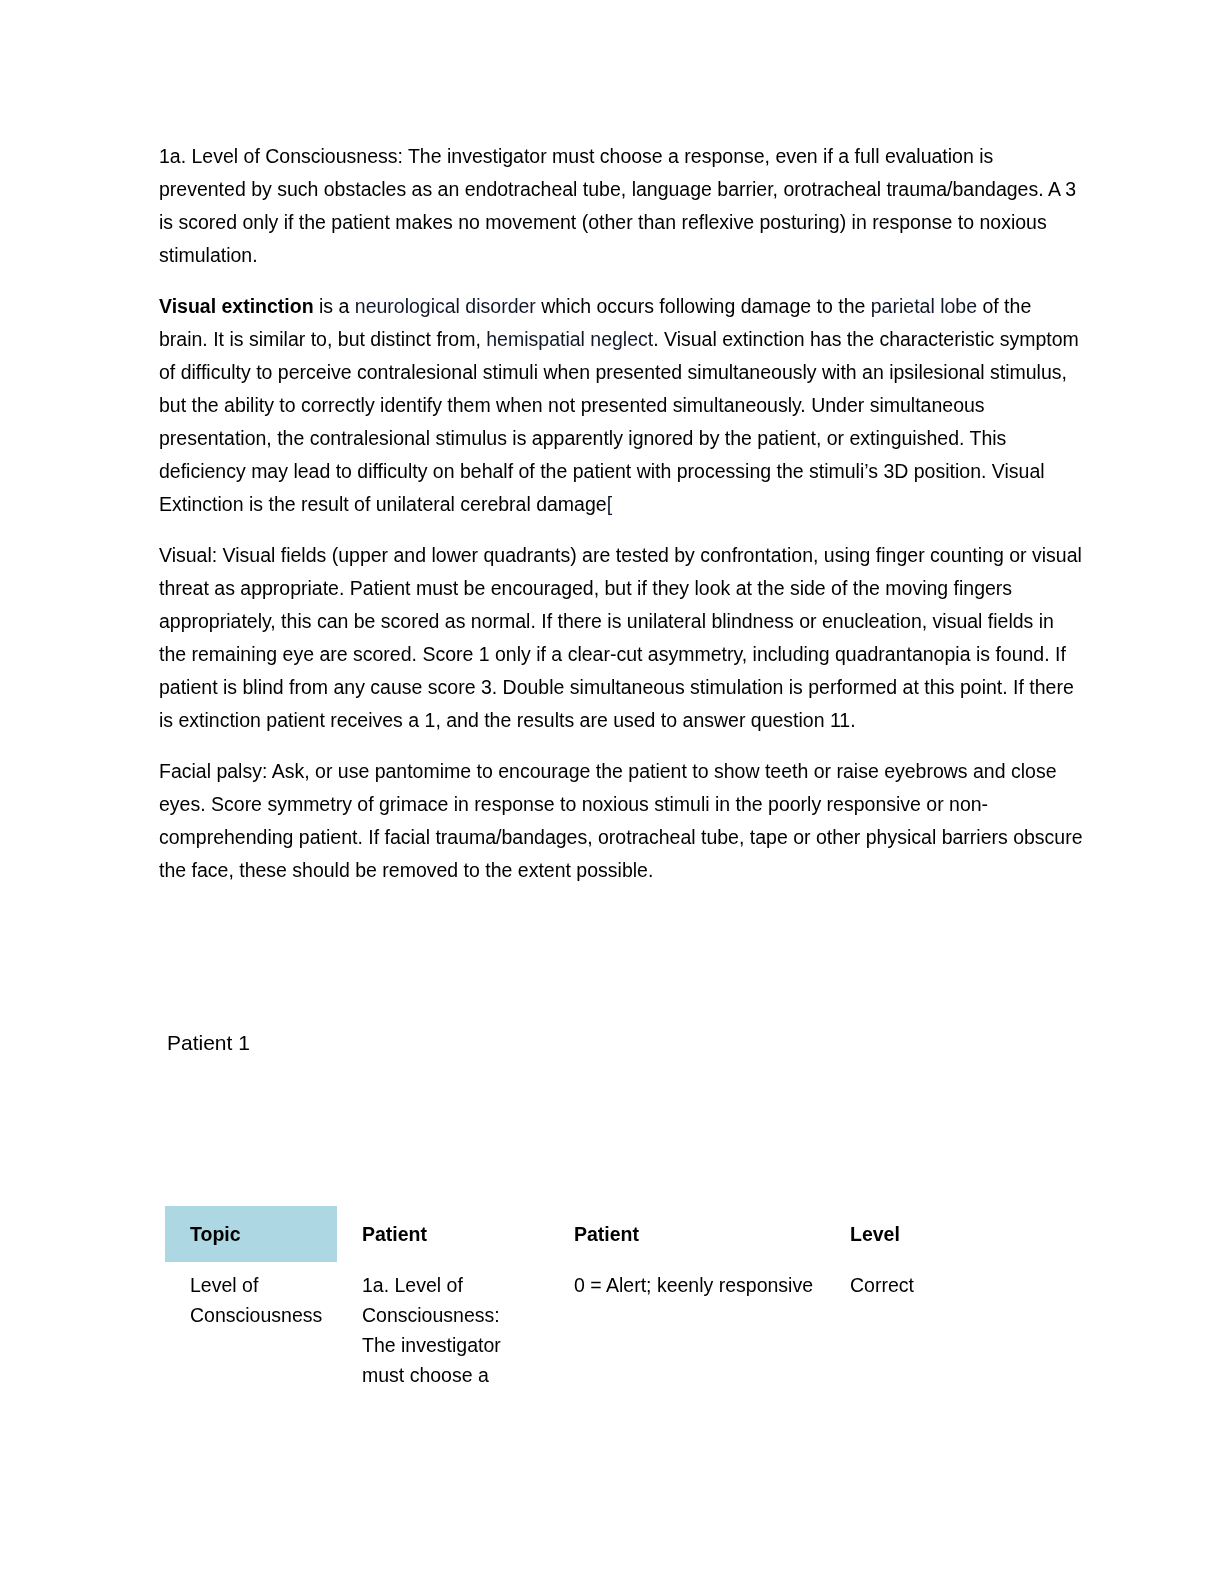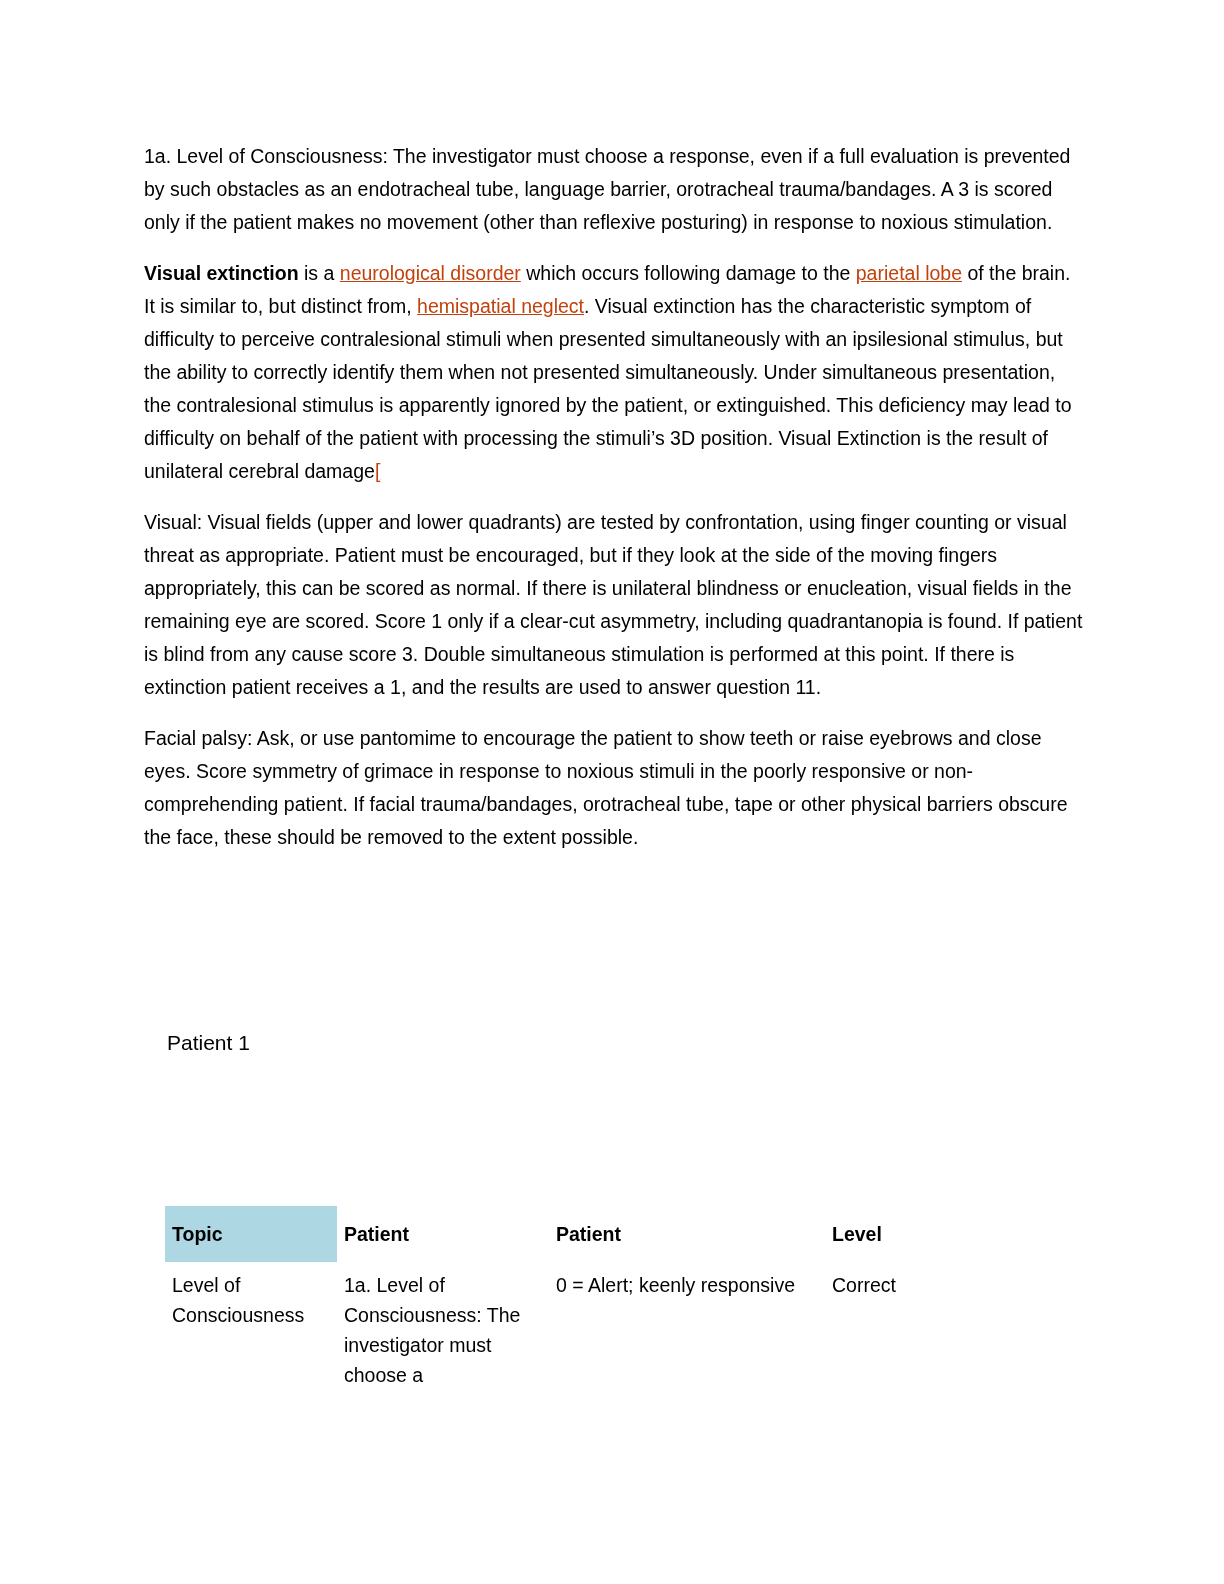--- a/index.html
+++ b/index.html
@@ -18,25 +18,24 @@
     background: #ffffff;
   }
   .body-text {
     position: absolute;
     left: 143px;
     top: 140px;
     width: 940px;
     font-size: 19.5px;
     line-height: 33px;
   }
-  .body-text p { margin: 0 0 18px 1px; }
+  .body-text p { margin: 0 0 18px 16px; }
   .bold { font-weight: bold; }
   a.doc-link, .doc-link {
-    color: #c2410c;
-    text-decoration: underline;
+    color: #0f172a;
     cursor: pointer;
   }
   .patient-heading {
     position: absolute;
     left: 167px;
     top: 1030px;
     font-size: 21px;
     line-height: 26px;
     font-weight: normal;
   }
@@ -50,21 +49,21 @@
     font-size: 19.5px;
     line-height: 30px;
   }
   .grading-table col.c1 { width: 172px; }
   .grading-table col.c2 { width: 212px; }
   .grading-table col.c3 { width: 276px; }
   .grading-table col.c4 { width: 253px; }
   .grading-table th, .grading-table td {
     vertical-align: top;
     text-align: left;
-    padding: 8px 12px 8px 7px;
+    padding: 8px 12px 8px 25px;
   }
   .grading-table th {
     font-weight: bold;
     padding-top: 13px;
     padding-bottom: 13px;
   }
   .grading-table th.topic-header { background: #add7e2; }
 </style>
 </head>
 <body>

